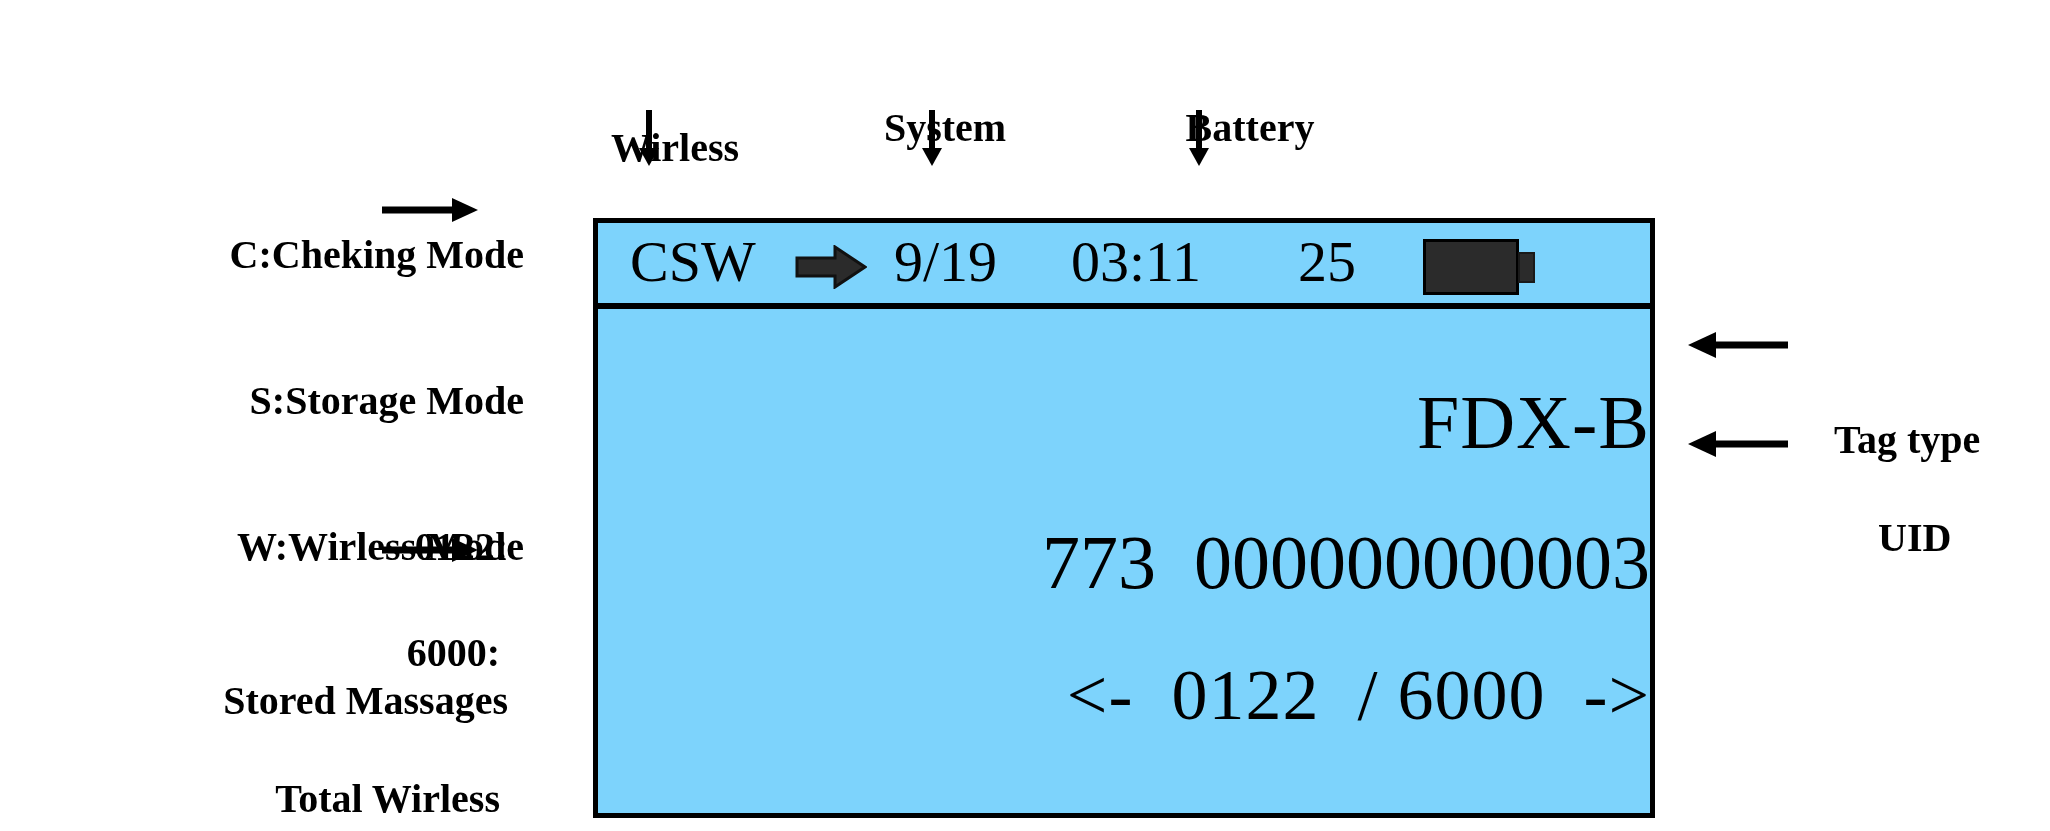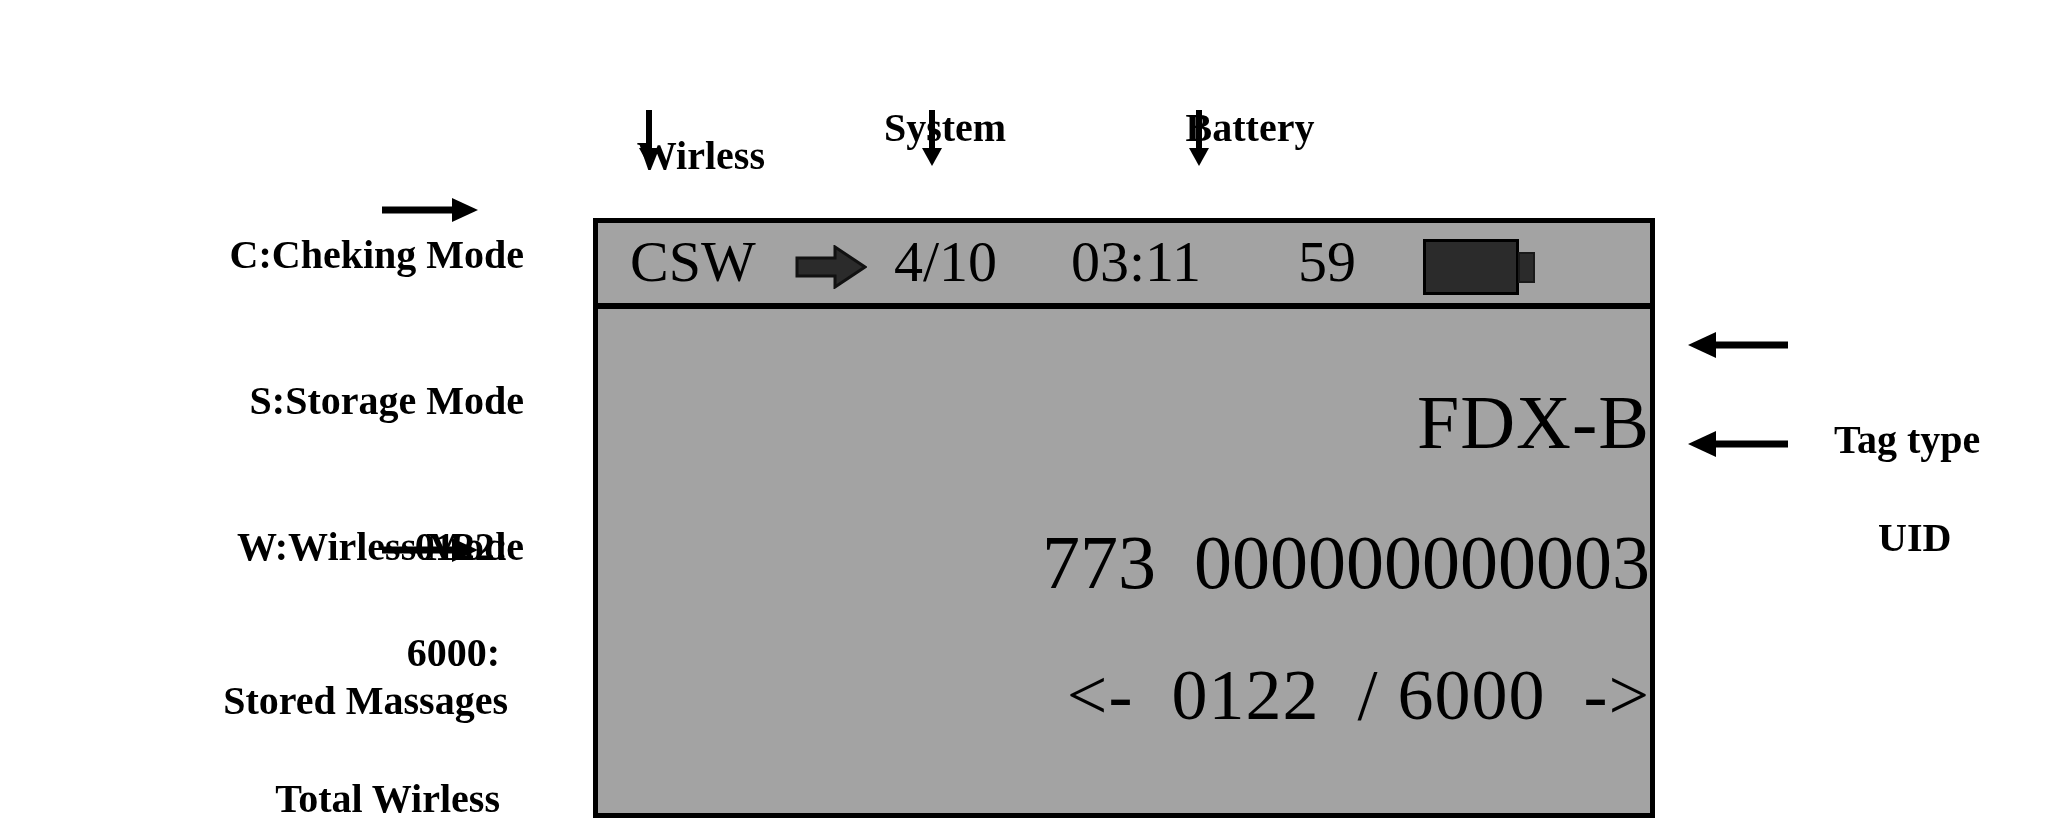--- a/index.html
+++ b/index.html
@@ -47,21 +47,21 @@
   }
 
   
   #lcd {
     position: absolute;
     left: 593px;
     top: 218px;
     width: 1062px;
     height: 600px;
     border: 5px solid #000000;
-    background: #a3a3a3;
+    background: #7dd3fc;
     box-sizing: border-box;
     display: flex;
     flex-direction: column;
   }
   #statusbar {
     position: relative;
     height: 86px;
     flex: 0 0 86px;
     border-bottom: 6px solid #000000;
     box-sizing: border-box;
@@ -138,21 +138,21 @@
   }
   #line-tagtype { top: 75px;  font-size: 76px; letter-spacing: 1px; }
   #line-uid     { top: 215px; font-size: 76px; letter-spacing: 0px; }
   #line-page    { top: 350px; font-size: 72px; letter-spacing: 1px; }
 </style>
 </head>
 <body>
 
 <div id="stage">
 
-  <div class="anno anno-top" id="anno-wirless" style="left:585px; top:34px; width:180px;text-align:right;">
+  <div class="anno anno-top" id="anno-wirless" style="left:585px; top:26px; width:180px;">
     <div>Wirless</div>
   </div>
 
   <div class="anno anno-top" id="anno-systemtime" style="left:840px; top:6px; width:210px;">
     <div>System</div>
     <div>Time</div>
   </div>
 
   <div class="anno anno-top" id="anno-battery" style="left:1095px; top:6px; width:310px;">
     <div>Battery</div>
@@ -218,23 +218,23 @@
 
   <div id="lcd">
 
     <div id="statusbar">
       <span class="sb-item" id="sb-mode">CSW</span>
 
       <svg id="sb-arrow" viewBox="0 0 72 44">
         <polygon points="2,13 40,13 40,2 70,22 40,42 40,31 2,31" fill="#2b2b2b" stroke="#111" stroke-width="3" stroke-linejoin="miter"></polygon>
       </svg>
 
-      <span class="sb-item" id="sb-date">4/10</span>
+      <span class="sb-item" id="sb-date">9/19</span>
       <span class="sb-item" id="sb-time">03:11</span>
-      <span class="sb-item" id="sb-count">59</span>
+      <span class="sb-item" id="sb-count">25</span>
 
       <div id="sb-battery">
         <div id="batt-body"></div>
         <div id="batt-nub"></div>
       </div>
     </div>
 
     <div id="lcdbody">
       <div class="lcd-line" id="line-tagtype">FDX-B</div>
       <div class="lcd-line" id="line-uid">773  000000000003</div>

